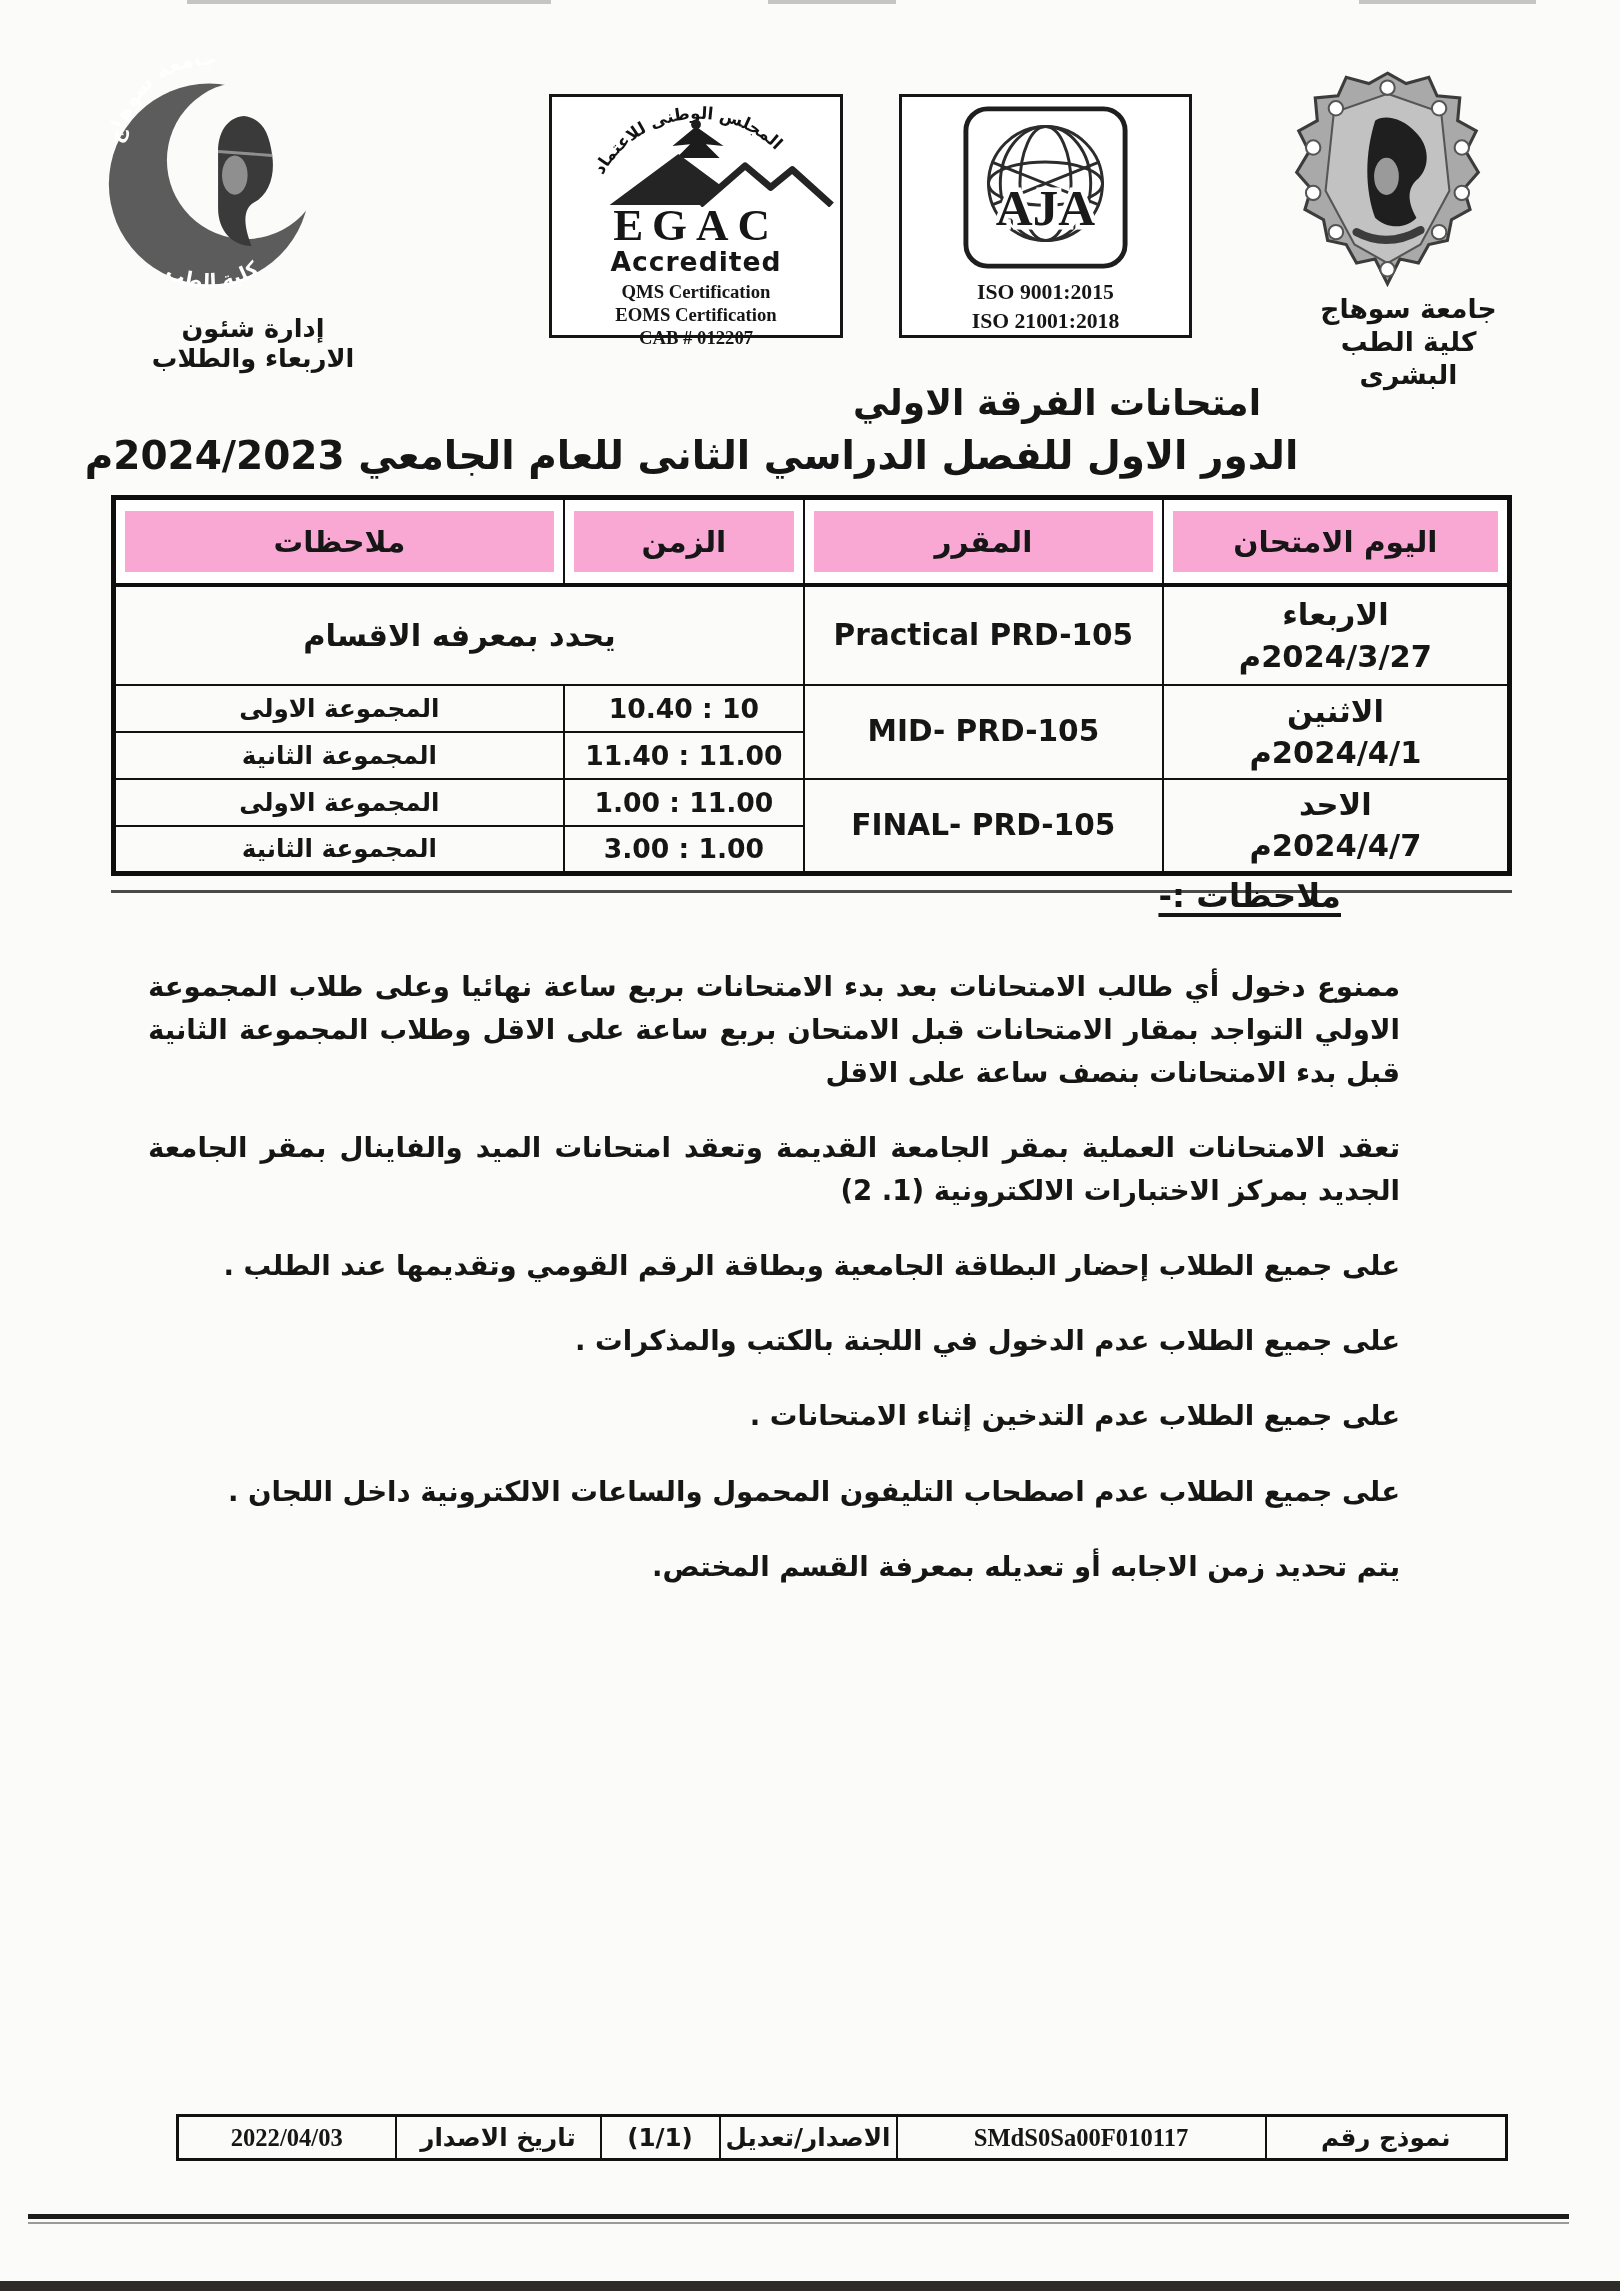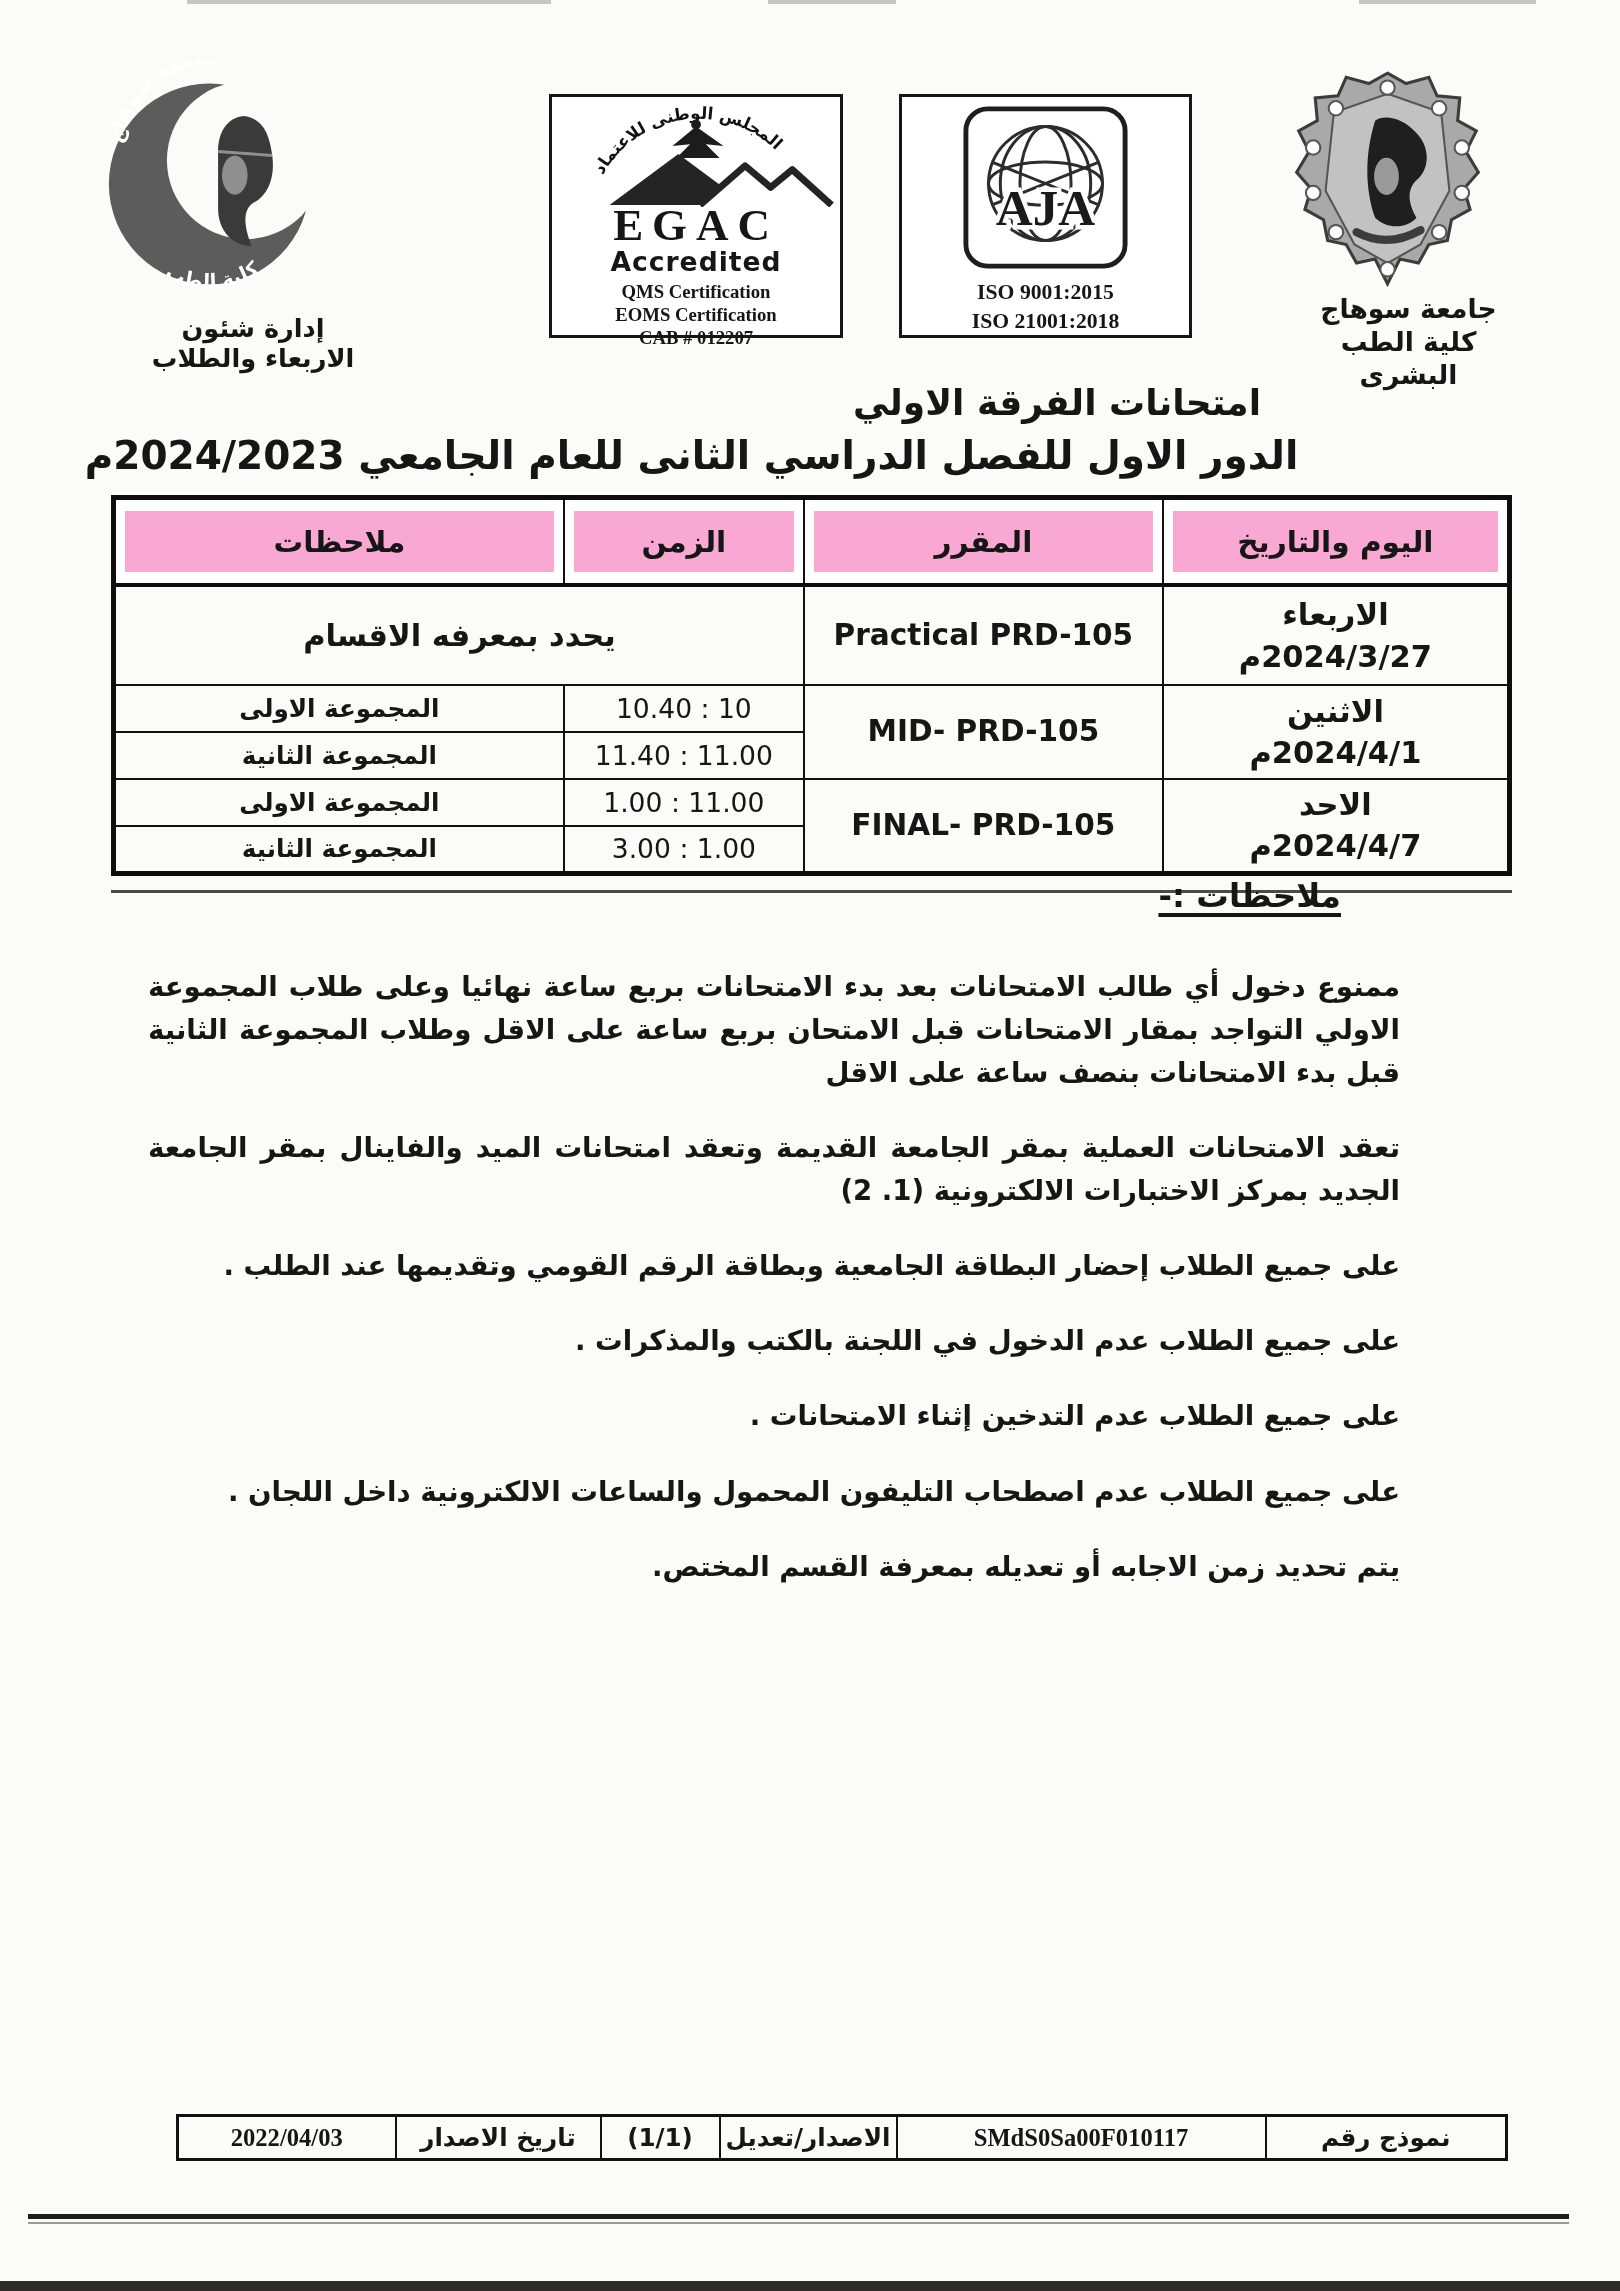--- a/index.html
+++ b/index.html
@@ -39,21 +39,21 @@
 
   
   .exam-table{position:absolute;left:111px;top:495px;width:1401px;border-collapse:collapse;
               direction:rtl;table-layout:fixed;text-align:center;border:5.9px solid #0e0e0e;}
   .exam-table td,.exam-table th{border:2px solid #111;padding:0;}
   .exam-table thead th{height:83px;border-bottom:4.9px solid #0e0e0e;background:#fff;
                        font-size:29.6px;font-weight:bold;}
   .hdr-fill{margin:6.9px 8.9px;background:#f9a8d4;height:61px;display:flex;align-items:center;justify-content:center;}
   .cell-day{font-size:30.5px;font-weight:bold;line-height:1.35;}
   .cell-course{font-size:29.6px;font-weight:bold;direction:ltr;line-height:1.2;padding:0 13.8px;}
-  .cell-time{font-size:26.6px;font-weight:normal;direction:ltr;}
+  .cell-time{font-size:26.6px;font-weight:bold;direction:ltr;}
   .cell-group{font-size:24.6px;font-weight:bold;}
   .cell-merged-note{font-size:30.5px;font-weight:bold;}
   .row-practical{height:100px;}
   .row-sub{height:47px;}
   .table-underline{position:absolute;left:111px;top:890px;width:1401px;height:3px;background:#4a4a4a;}
 
   
   .notes-heading{position:absolute;top:877px;right:279px;font-size:32.5px;font-weight:bold;
                  direction:rtl;text-decoration:underline;text-decoration-thickness:3.9px;text-underline-offset:5.9px;}
   .notes-body{position:absolute;top:966px;right:220px;left:148px;direction:rtl;
@@ -171,21 +171,21 @@
     <colgroup>
       <col style="width:345px">
         <col style="width:357px">
         <col style="width:239px">
         <col style="width:448px">
     </colgroup>
     <thead>
       <tr>
         <th>
             <div class="hdr-fill">
-              <span>اليوم  والتاريخ</span>
+              <span>اليوم  الامتحان</span>
             </div>
           </th>
         <th>
             <div class="hdr-fill">
               <span>المقرر</span>
             </div>
           </th>
         <th>
             <div class="hdr-fill">
               <span>الزمن</span>

